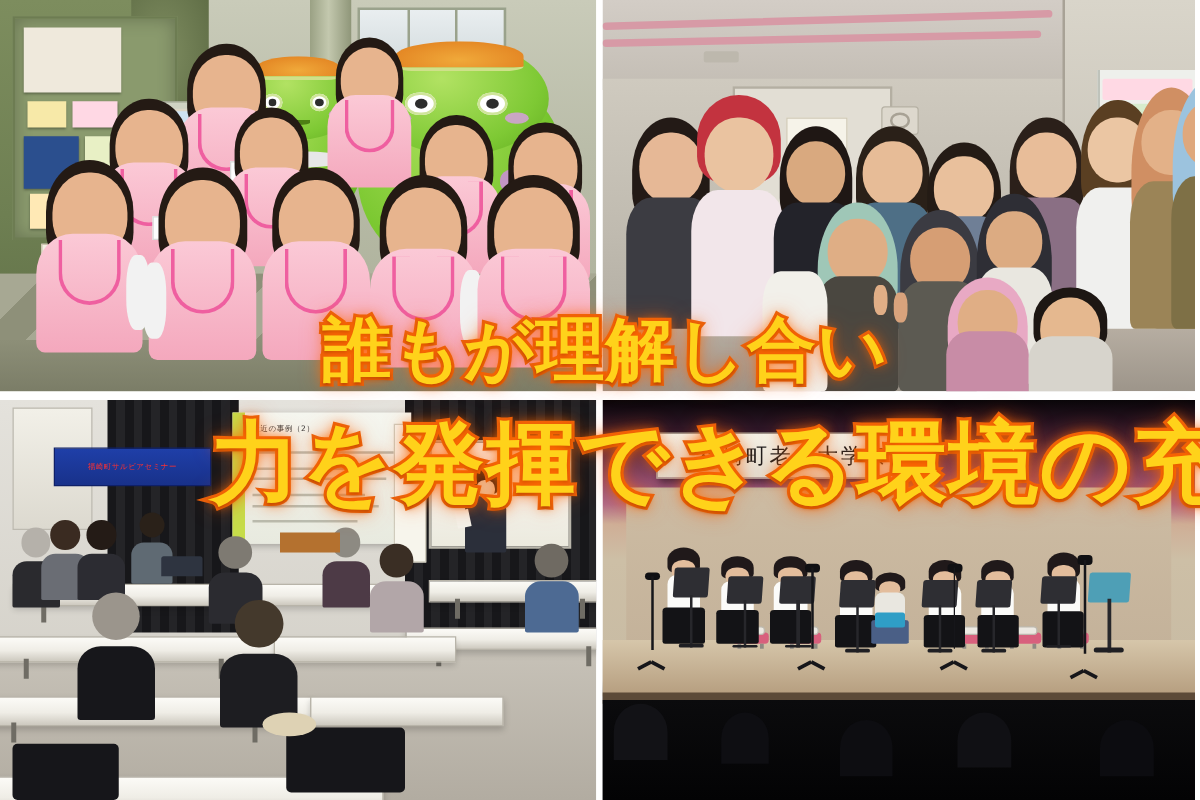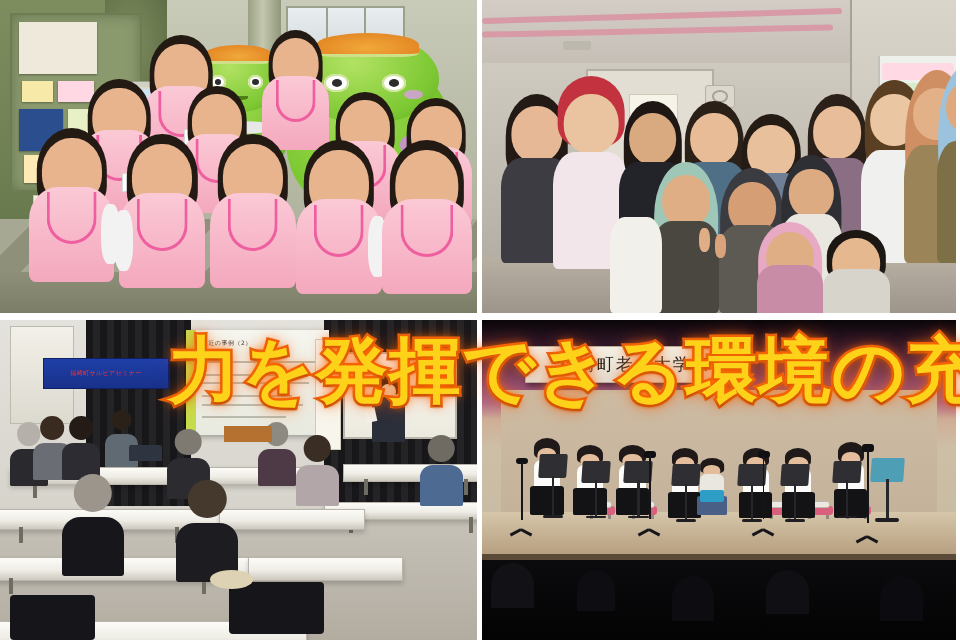--- a/index.html
+++ b/index.html
@@ -730,16 +730,17 @@
 
       <div style="position:absolute;left:2%;top:76%;width:9%;height:14%;background:#121216;border-radius:50% 50% 0 0;"></div>
       <div style="position:absolute;left:20%;top:78%;width:8%;height:13%;background:#0e0e12;border-radius:50% 50% 0 0;"></div>
       <div style="position:absolute;left:40%;top:80%;width:9%;height:14%;background:#0d0d11;border-radius:50% 50% 0 0;"></div>
       <div style="position:absolute;left:60%;top:78%;width:9%;height:14%;background:#101014;border-radius:50% 50% 0 0;"></div>
       <div style="position:absolute;left:84%;top:80%;width:9%;height:14%;background:#0c0c10;border-radius:50% 50% 0 0;"></div>
     </div>
   </div>
 
   <div id="overlay">
+    <div class="ovline" id="ov1">誰もが理解し合い</div>
     <div class="ovline" id="ov2">力を発揮できる環境の充実</div>
   </div>
 
 </div>
 
 </body></html>

